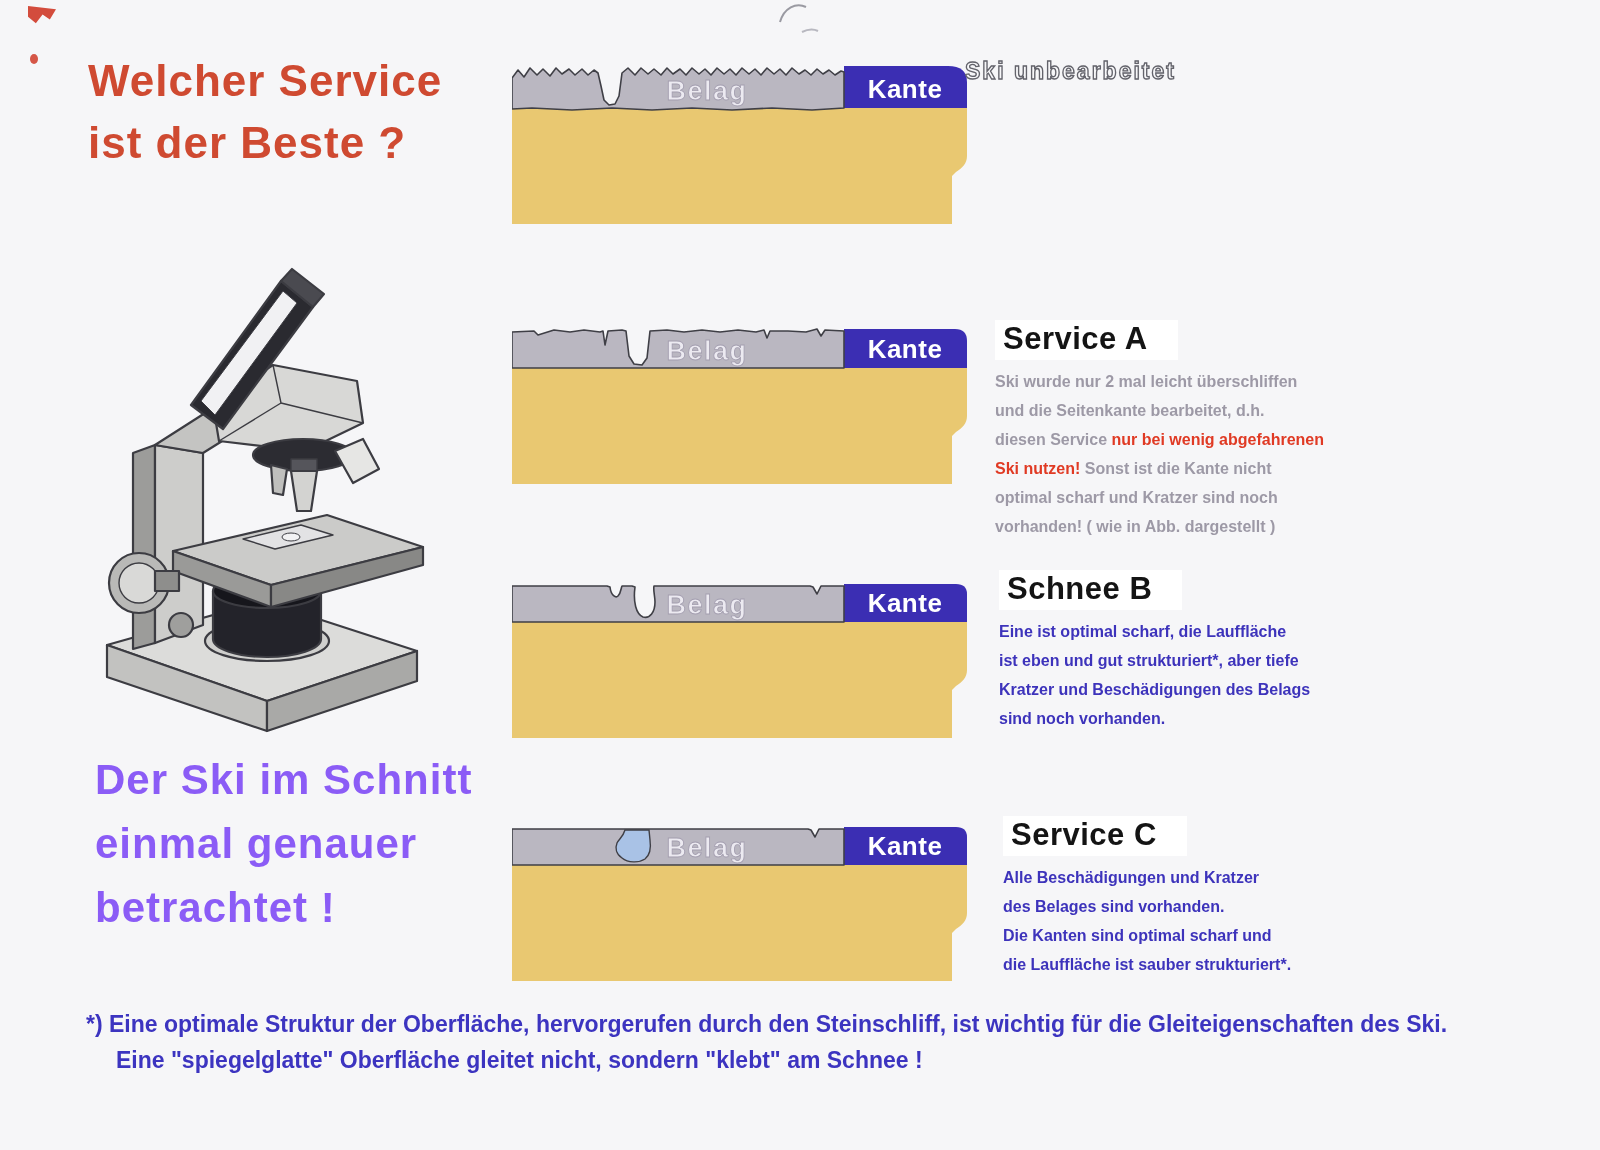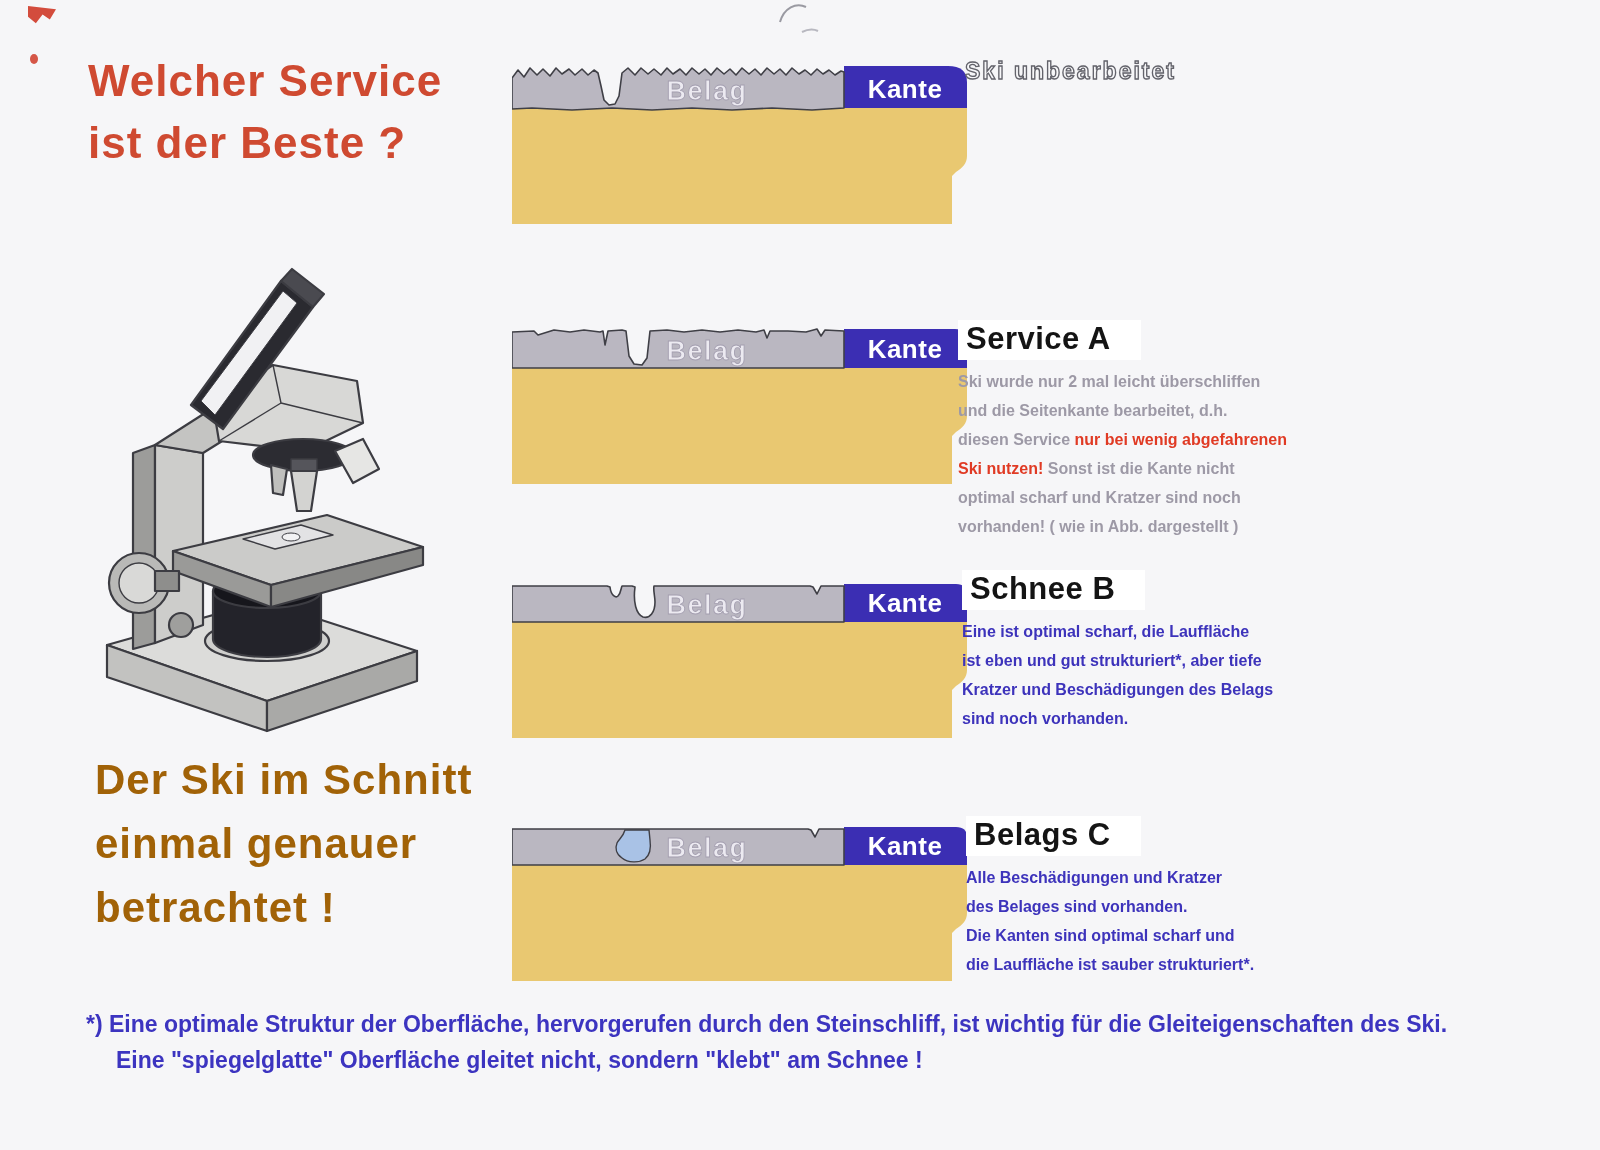--- a/index.html
+++ b/index.html
@@ -13,34 +13,34 @@
 
   
   .red-title{
     left:88px;top:50px;
     font-size:44px;font-weight:bold;line-height:62px;
     color:#cf4a31;letter-spacing:1px;
   }
   .red-subtitle{
     left:95px;top:748px;
     font-size:42px;font-weight:bold;line-height:64px;
-    color:#a16207;letter-spacing:1px;
+    color:#8b5cf6;letter-spacing:1px;
   }
 
   
   .outlined-label{
     left:965px;top:58px;
     font-size:23px;font-weight:bold;letter-spacing:2px;
     color:#f7f7f9;
     -webkit-text-stroke:1.3px #63636b;
     text-shadow:0 0 1px #73737b;
   }
 
   
-  .svc-block{width:470px;}
+  .svc-block{width:470px;margin-left:37px;}
   .svc-heading{
     display:inline-block;background:#ffffff;
     font-size:31px;font-weight:bold;color:#141414;
     padding:1px 30px 3px 8px;letter-spacing:0.5px;
   }
   .svc-body{margin-top:7px;font-size:16px;font-weight:bold;line-height:29px;}
   .txt-gray{color:#9d99a6;}
   .txt-red{color:#e03a24;}
   .txt-blue{color:#3d33bb;}
 
@@ -202,21 +202,21 @@
     <path d="M0,50 H455 V98 C455,106 450,110 444,114 L440,118 V166 H0 Z" fill="#e9c871"></path>
     <path d="M332,12 L444,12 Q455,12 455,22 L455,50 L332,50 Z" fill="#3b2eb3"></path>
     <path d="M0,14 L296,14 L299,15 L303,22 L307,14 L332,14 L332,50 L0,50 Z" fill="#bab7c1" stroke="#3f3f46" stroke-width="1.6" stroke-linejoin="round"></path>
     <path d="M113,15 C111,22 107,24 105,28 C103,33 104,39 110,43 C116,48 127,48 133,44 C138,40 139,32 138,25 L137,15 Z" fill="#a9c2e6" stroke="#3f3f46" stroke-width="1.4"></path>
     <text class="belag-label" x="195" y="42" text-anchor="middle">Belag</text>
     <text class="kante-label" x="393" y="40" text-anchor="middle">Kante</text>
   </svg>
 </div>
 
 <div class="abs svc-block svc-c">
-  <span class="svc-heading">Belags C</span>
+  <span class="svc-heading">Service C</span>
   <div class="svc-body">
     <div class="txt-blue">Alle Beschädigungen und Kratzer</div>
     <div class="txt-blue">des Belages sind vorhanden.</div>
     <div class="txt-blue">Die Kanten sind optimal scharf und</div>
     <div class="txt-blue">die Lauffläche ist sauber strukturiert*.</div>
   </div>
 </div>
 
 <div class="abs footnote">
   <div class="l1">*) Eine optimale Struktur der Oberfläche, hervorgerufen durch den Steinschliff, ist wichtig für die Gleiteigenschaften des Ski.</div>

